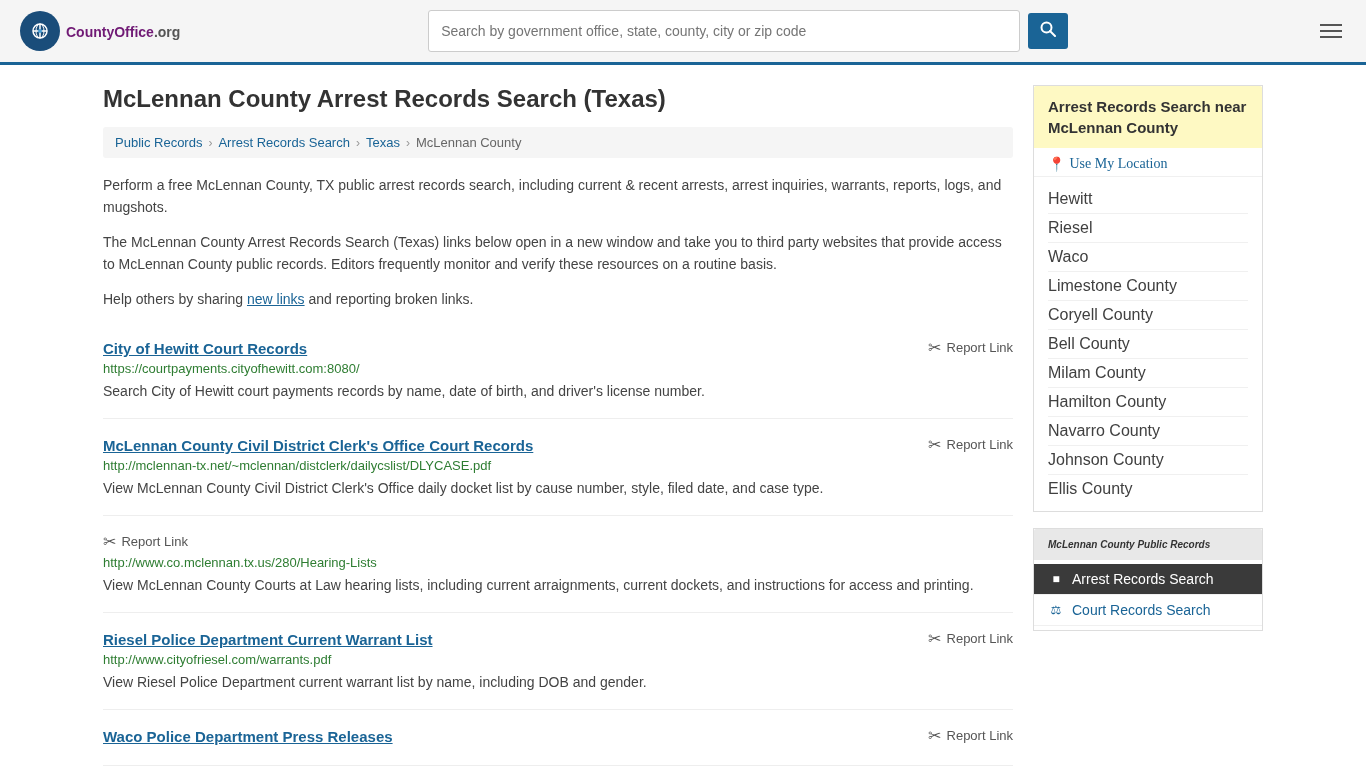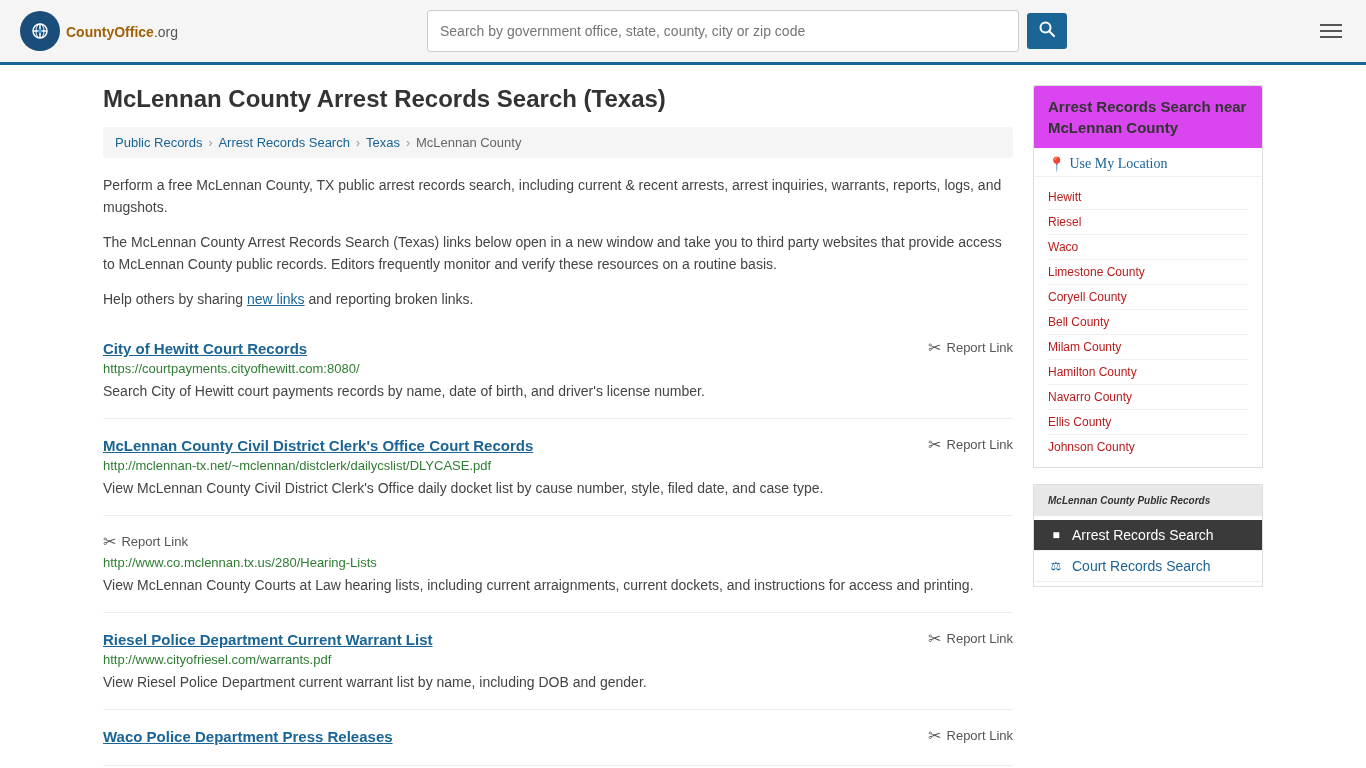--- a/index.html
+++ b/index.html
@@ -30,21 +30,21 @@
       color: white;
       font-size: 18px;
     }
     .logo-text {
       font-size: 18px;
       font-weight: bold;
       color: #1a4d7a;
     }
     .logo-text span {
       color: #555;
-      font-weight: normal;
+      font-weight: bold;
       font-size: 14px;
     }
     .search-area {
       display: flex;
       align-items: center;
       gap: 8px;
       flex: 1;
       max-width: 640px;
       margin: 0 30px;
     }
@@ -178,42 +178,42 @@
       margin-bottom: 5px;
     }
     .result-desc {
       font-size: 14px;
       color: #444;
       line-height: 1.5;
     }
 
     
     .sidebar-section-title {
-      background: #d946ef;
+      background: #fef9c3;
       padding: 10px 14px;
       font-size: 15px;
       font-weight: bold;
       color: #333;
       margin-bottom: 0;
       border-radius: 2px 2px 0 0;
       line-height: 1.4;
     }
     .sidebar-section {
       border: 1px solid #ddd;
       margin-bottom: 16px;
     }
     .sidebar-links {
       padding: 8px 14px;
     }
     .sidebar-links a {
       display: block;
-      color: #b91c1c;
+      color: #404040;
       text-decoration: none;
       padding: 5px 0;
-      font-size: 12px;
+      font-size: 16px;
       border-bottom: 1px solid #f0f0f0;
     }
     .sidebar-links a:last-child { border-bottom: none; }
     .location-icon {
       color: #333;
       font-size: 14px;
       margin-right: 4px;
     }
     .use-location {
       display: flex;
@@ -270,21 +270,21 @@
       <svg width="24" height="24" viewBox="0 0 24 24" fill="none">
         <circle cx="12" cy="12" r="10" fill="#1a4d7a"></circle>
         <circle cx="12" cy="12" r="7" fill="none" stroke="white" stroke-width="1.5"></circle>
         <line x1="12" y1="5" x2="12" y2="19" stroke="white" stroke-width="1.5"></line>
         <line x1="5" y1="12" x2="19" y2="12" stroke="white" stroke-width="1.5"></line>
         <ellipse cx="12" cy="12" rx="4" ry="7" fill="none" stroke="white" stroke-width="1"></ellipse>
         <circle cx="12" cy="12" r="2" fill="#4a9fd4"></circle>
       </svg>
     </div>
     <div class="logo-text">
-      <span style="color:#a16207; font-weight:bold;">CountyOffice</span><span>.org</span>
+      <span style="color:#701a75; font-weight:bold;">CountyOffice</span><span>.org</span>
     </div>
   </div>
   <div class="search-area">
     <input class="search-input" type="text" placeholder="Search by government office, state, county, city or zip code" style="">
     <button class="search-btn">
       <svg width="16" height="16" viewBox="0 0 16 16" fill="none">
         <circle cx="6.5" cy="6.5" r="5" stroke="white" stroke-width="2"></circle>
         <line x1="10" y1="10" x2="15" y2="15" stroke="white" stroke-width="2" stroke-linecap="round"></line>
       </svg>
     </button>
@@ -383,22 +383,22 @@
       <div class="sidebar-links" id="nearby-links-container">
           <a href="#">Hewitt</a>
           <a href="#">Riesel</a>
           <a href="#">Waco</a>
           <a href="#">Limestone County</a>
           <a href="#">Coryell County</a>
           <a href="#">Bell County</a>
           <a href="#">Milam County</a>
           <a href="#">Hamilton County</a>
           <a href="#">Navarro County</a>
+          <a href="#">Johnson County</a>
           <a href="#">Ellis County</a>
-          <a href="#">Johnson County</a>
         </div>
     </div>
 
     <div class="sidebar-section">
       <div class="sidebar-bottom-title">McLennan County Public Records</div>
       <div class="sidebar-bottom-links" id="public-records-links-container">
           <a href="#" class="sidebar-bottom-link active">
             <span class="link-icon">■</span>
             <span>Arrest Records Search</span>
           </a>

